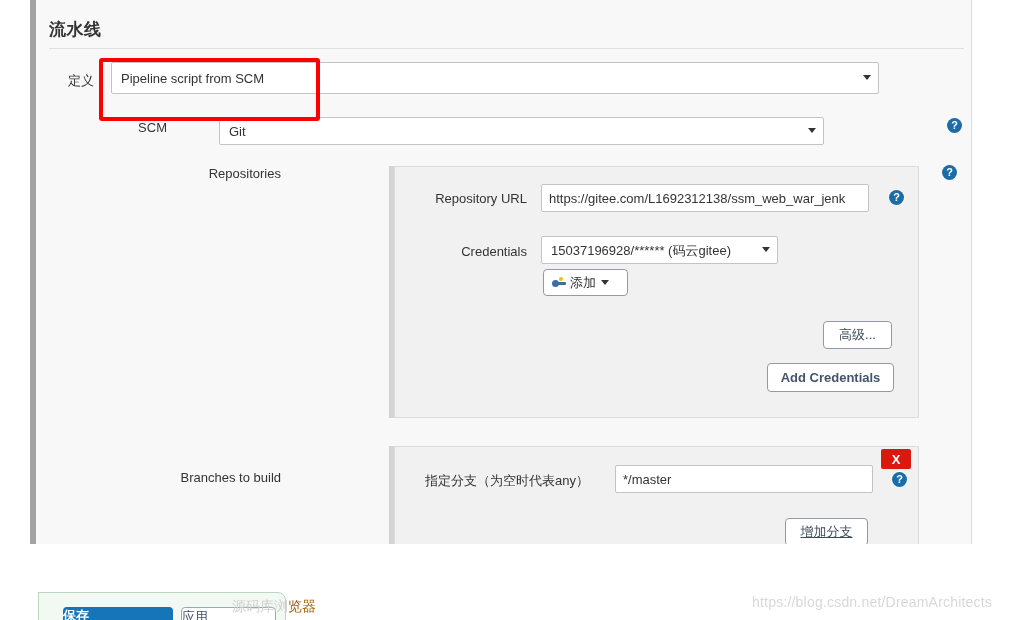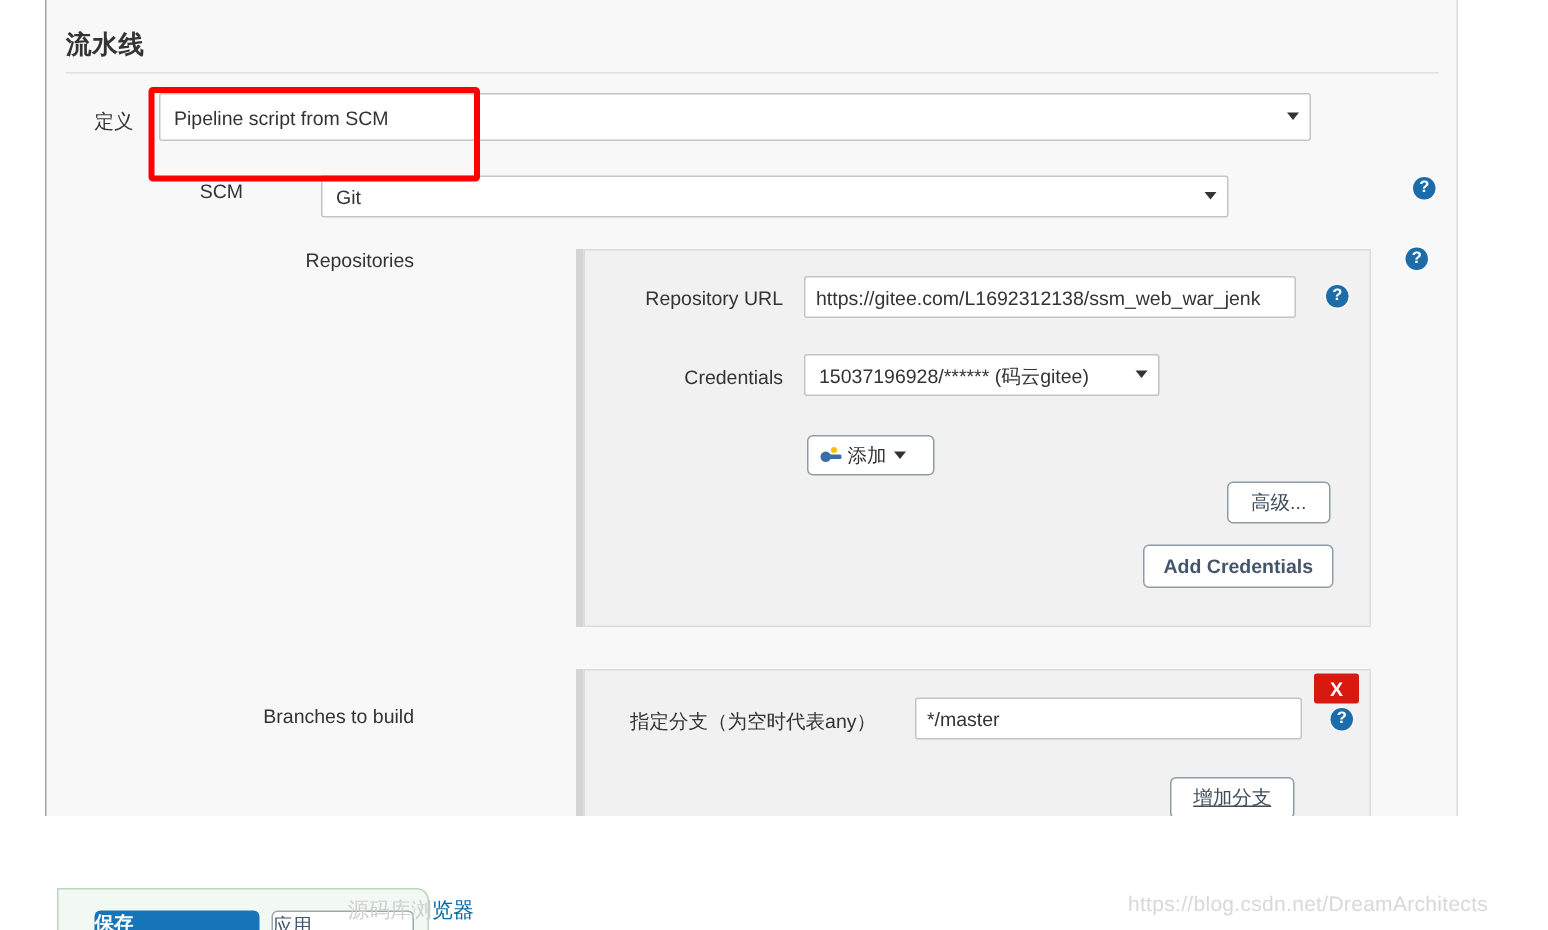--- a/index.html
+++ b/index.html
@@ -7,21 +7,21 @@
     width:1032px;height:620px;overflow:hidden;
     background:#ffffff;
     font-family:"Liberation Sans","DejaVu Sans",sans-serif;
     font-size:13px;color:#333333;
     position:relative;
   }
   
   #config-panel{
     position:absolute;left:30px;top:0;width:942px;height:544px;
     background:#f8f8f8;
-    border-left:1px solid #a3a3a3;
+    border-left:6px solid #a3a3a3;
     border-right:1px solid #dcdcdc;
     box-sizing:border-box;
     overflow:hidden;
   }
   #section-title{
     position:absolute;left:13px;top:18px;
     font-size:17px;font-weight:bold;color:#333;
     letter-spacing:.5px;
   }
   #title-rule{
@@ -145,21 +145,21 @@
   
   #watermark{
     position:absolute;left:752px;top:594px;
     font-size:14px;color:#d8d8d8;letter-spacing:.2px;
     white-space:nowrap;pointer-events:none;user-select:none;
   }
   #wm-label{
     position:absolute;left:232px;top:598px;
     font-size:14px;color:#cfcfcf;white-space:nowrap;pointer-events:none;
   }
-  #wm-label .dark{color:#0369a1;}
+  #wm-label .dark{color:#a16207;}
 </style>
 </head>
 <body>
 
 <div id="config-panel">
 
   <div id="section-title">流水线</div>
   <div id="title-rule"></div>
 
   <div class="fld-label" style="left:0px;top:73px;width:58px;">定义</div>
@@ -198,21 +198,21 @@
 
     <div class="fld-label" style="left:0px;top:77px;width:132px;">Credentials</div>
 
     <div class="sel-wrap" style="left:146px;top:69px;width:237px;height:28px;">
       <select class="jk-select" style="left:0;top:0;width:237px;height:28px;">
         <option>15037196928/****** (码云gitee)</option>
       </select>
       <span class="caret"></span>
     </div>
 
-    <div class="btn-add-cred" style="left:148px;top:102px;width:85px;height:27px;margin-top:21px;">
+    <div class="btn-add-cred" style="left:148px;top:102px;width:85px;height:27px;">
       <span class="key-icon">
         <span class="head"></span>
           <span class="shaft"></span>
           <span class="dot"></span>
       </span>
       <span>添加</span>
       <span class="mini-caret"></span>
     </div>
 
     <div class="btn normalweight" style="left:428px;top:154px;width:69px;height:28px;">高级...</div>

